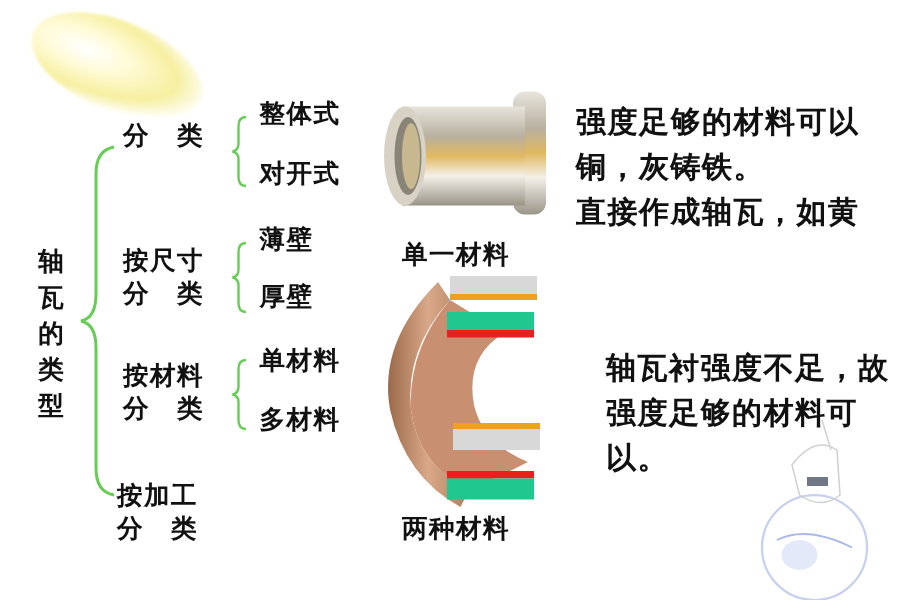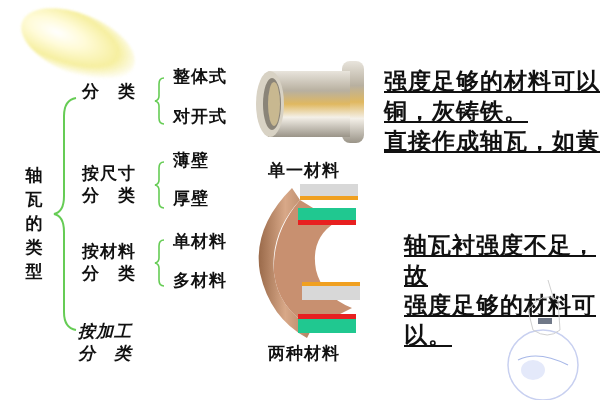--- a/index.html
+++ b/index.html
@@ -15,21 +15,21 @@
     position: absolute; left: 18px; top: 14px; width: 120px; height: 60px;
     border-radius: 50%;
     background: radial-gradient(ellipse at 30% 45%, #ffffff 0%, #fffbd8 25%, #f6efa0 55%, rgba(246,239,160,0) 75%);
     transform: rotate(22deg);
     filter: blur(1px);
   }
   .vtitle { font-size: 17px; font-weight: bold; line-height: 24px; width: 20px; text-align: center; }
   .vtitle span { display: block; }
   .cat { line-height: 22px; }
   .cat span { display: block; }
-  .para { font-size: 23px; font-weight: bold; line-height: 30px; letter-spacing: 1px; text-decoration: underline; }
+  .para { font-size: 20px; font-weight: bold; line-height: 30px; letter-spacing: 1px; }
   .para span { display: block; }
   svg { position: absolute; overflow: visible; }
 </style>
 </head>
 <body>
 
 <div class="glow"></div>
 
 <div class="abs vtitle" style="left:24px; top:163px;">
   <span>轴</span>
@@ -47,21 +47,21 @@
   <span>分　类</span>
 </div>
 <div class="abs txt cat" style="left:82px; top:163px;font-family:Liberation Serif, serif;">
   <span>按尺寸</span>
   <span>分　类</span>
 </div>
 <div class="abs txt cat" style="left:82px; top:240px;">
   <span>按材料</span>
   <span>分　类</span>
 </div>
-<div class="abs txt cat" style="left:78px; top:320px;font-style:italic;">
+<div class="abs txt cat" style="left:78px; top:320px;">
   <span>按加工</span>
   <span>分　类</span>
 </div>
 
 <svg width="14" height="50" style="left:154px; top:76px;">
   <path d="M10 2 Q5 2 5 8 L5 20 Q5 24 1 25 Q5 26 5 30 L5 42 Q5 48 10 48" fill="none" stroke="#66cc55" stroke-width="1.6"></path>
 </svg>
 <svg width="14" height="50" style="left:154px; top:160px;">
   <path d="M10 2 Q5 2 5 8 L5 20 Q5 24 1 25 Q5 26 5 30 L5 42 Q5 48 10 48" fill="none" stroke="#66cc55" stroke-width="1.6"></path>
 </svg>

